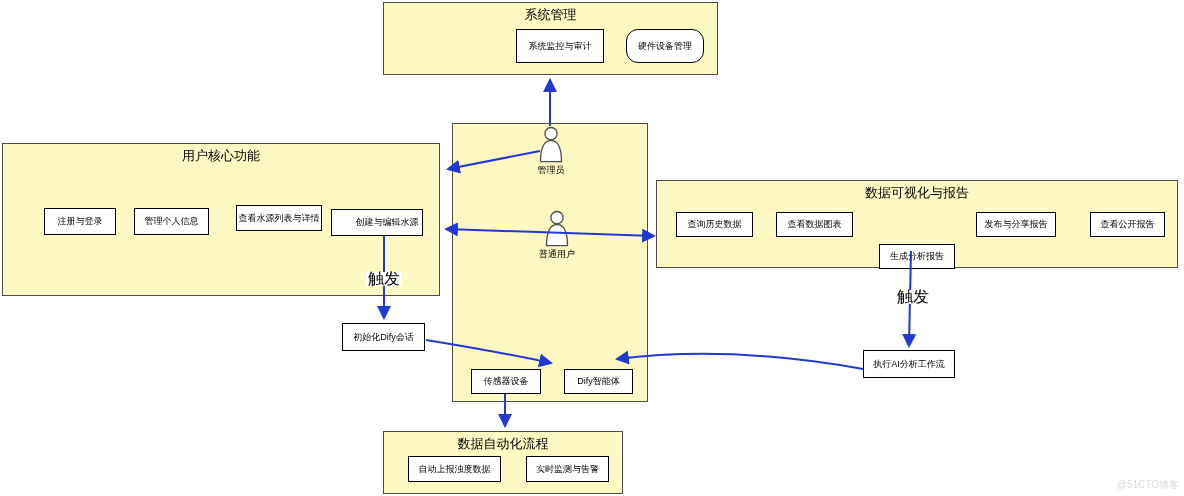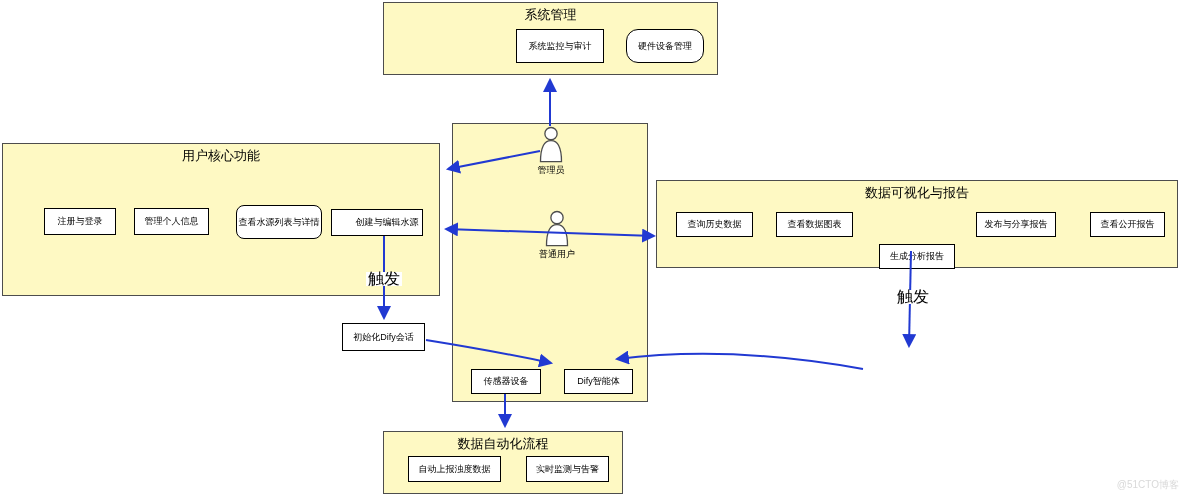--- a/index.html
+++ b/index.html
@@ -30,21 +30,21 @@
   <div class="container" style="left:383px;top:2px;width:335px;height:73px;">
     <div class="ctitle">系统管理</div>
     <div class="leaf" style="left:132px;top:26px;width:88px;height:34px;">系统监控与审计</div>
     <div class="leaf" style="left:242px;top:26px;width:78px;height:34px;border-radius:12px;">硬件设备管理</div>
   </div>
 
   <div class="container" style="left:2px;top:143px;width:438px;height:153px;">
     <div class="ctitle">用户核心功能</div>
     <div class="leaf" style="left:41px;top:64px;width:72px;height:27px;">注册与登录</div>
     <div class="leaf" style="left:131px;top:64px;width:75px;height:27px;">管理个人信息</div>
-    <div class="leaf" style="left:233px;top:61px;width:86px;height:34px;border-radius:8px;">查看水源列表与详情</div>
+    <div class="leaf" style="left:233px;top:61px;width:86px;height:26px;">查看水源列表与详情</div>
     <div class="leaf" style="left:328px;top:65px;width:92px;height:27px;padding-left:20px;">创建与编辑水源</div>
   </div>
 
   <div class="container" style="left:452px;top:123px;width:196px;height:279px;">
     <div class="actor" style="left:84px;top:2px;">
       <svg viewBox="0 0 32 42">
         <circle cx="16" cy="8" r="7" fill="#ffffff" stroke="#4d4d4d" stroke-width="1.5"></circle>
         <path d="M4 40 Q4 16 16 16 Q28 16 28 40 Z" fill="#ffffff" stroke="#4d4d4d" stroke-width="1.5"></path>
       </svg>
       <div class="actor-label">管理员</div>
@@ -63,20 +63,21 @@
   <div class="container" style="left:656px;top:180px;width:522px;height:88px;">
     <div class="ctitle">数据可视化与报告</div>
     <div class="leaf" style="left:19px;top:31px;width:77px;height:25px;">查询历史数据</div>
     <div class="leaf" style="left:119px;top:31px;width:77px;height:25px;">查看数据图表</div>
     <div class="leaf" style="left:222px;top:31px;width:76px;height:25px;margin-top:32px;">生成分析报告</div>
     <div class="leaf" style="left:319px;top:31px;width:80px;height:25px;">发布与分享报告</div>
     <div class="leaf" style="left:433px;top:31px;width:75px;height:25px;">查看公开报告</div>
   </div>
 
   <div class="leaf" style="left:342px;top:323px;width:83px;height:28px;z-index:6;">初始化Dify会话</div>
+  <div class="leaf" style="left:863px;top:350px;width:92px;height:28px;z-index:6;">执行AI分析工作流</div>
 
   <div class="container" style="left:383px;top:431px;width:240px;height:63px;">
     <div class="ctitle">数据自动化流程</div>
     <div class="leaf" style="left:24px;top:24px;width:93px;height:26px;">自动上报浊度数据</div>
     <div class="leaf" style="left:142px;top:24px;width:83px;height:26px;">实时监测与告警</div>
   </div>
 
   <div class="trigger" style="left:366px;top:272px;">触发</div>
   <div class="trigger" style="left:895px;top:290px;">触发</div>
 

